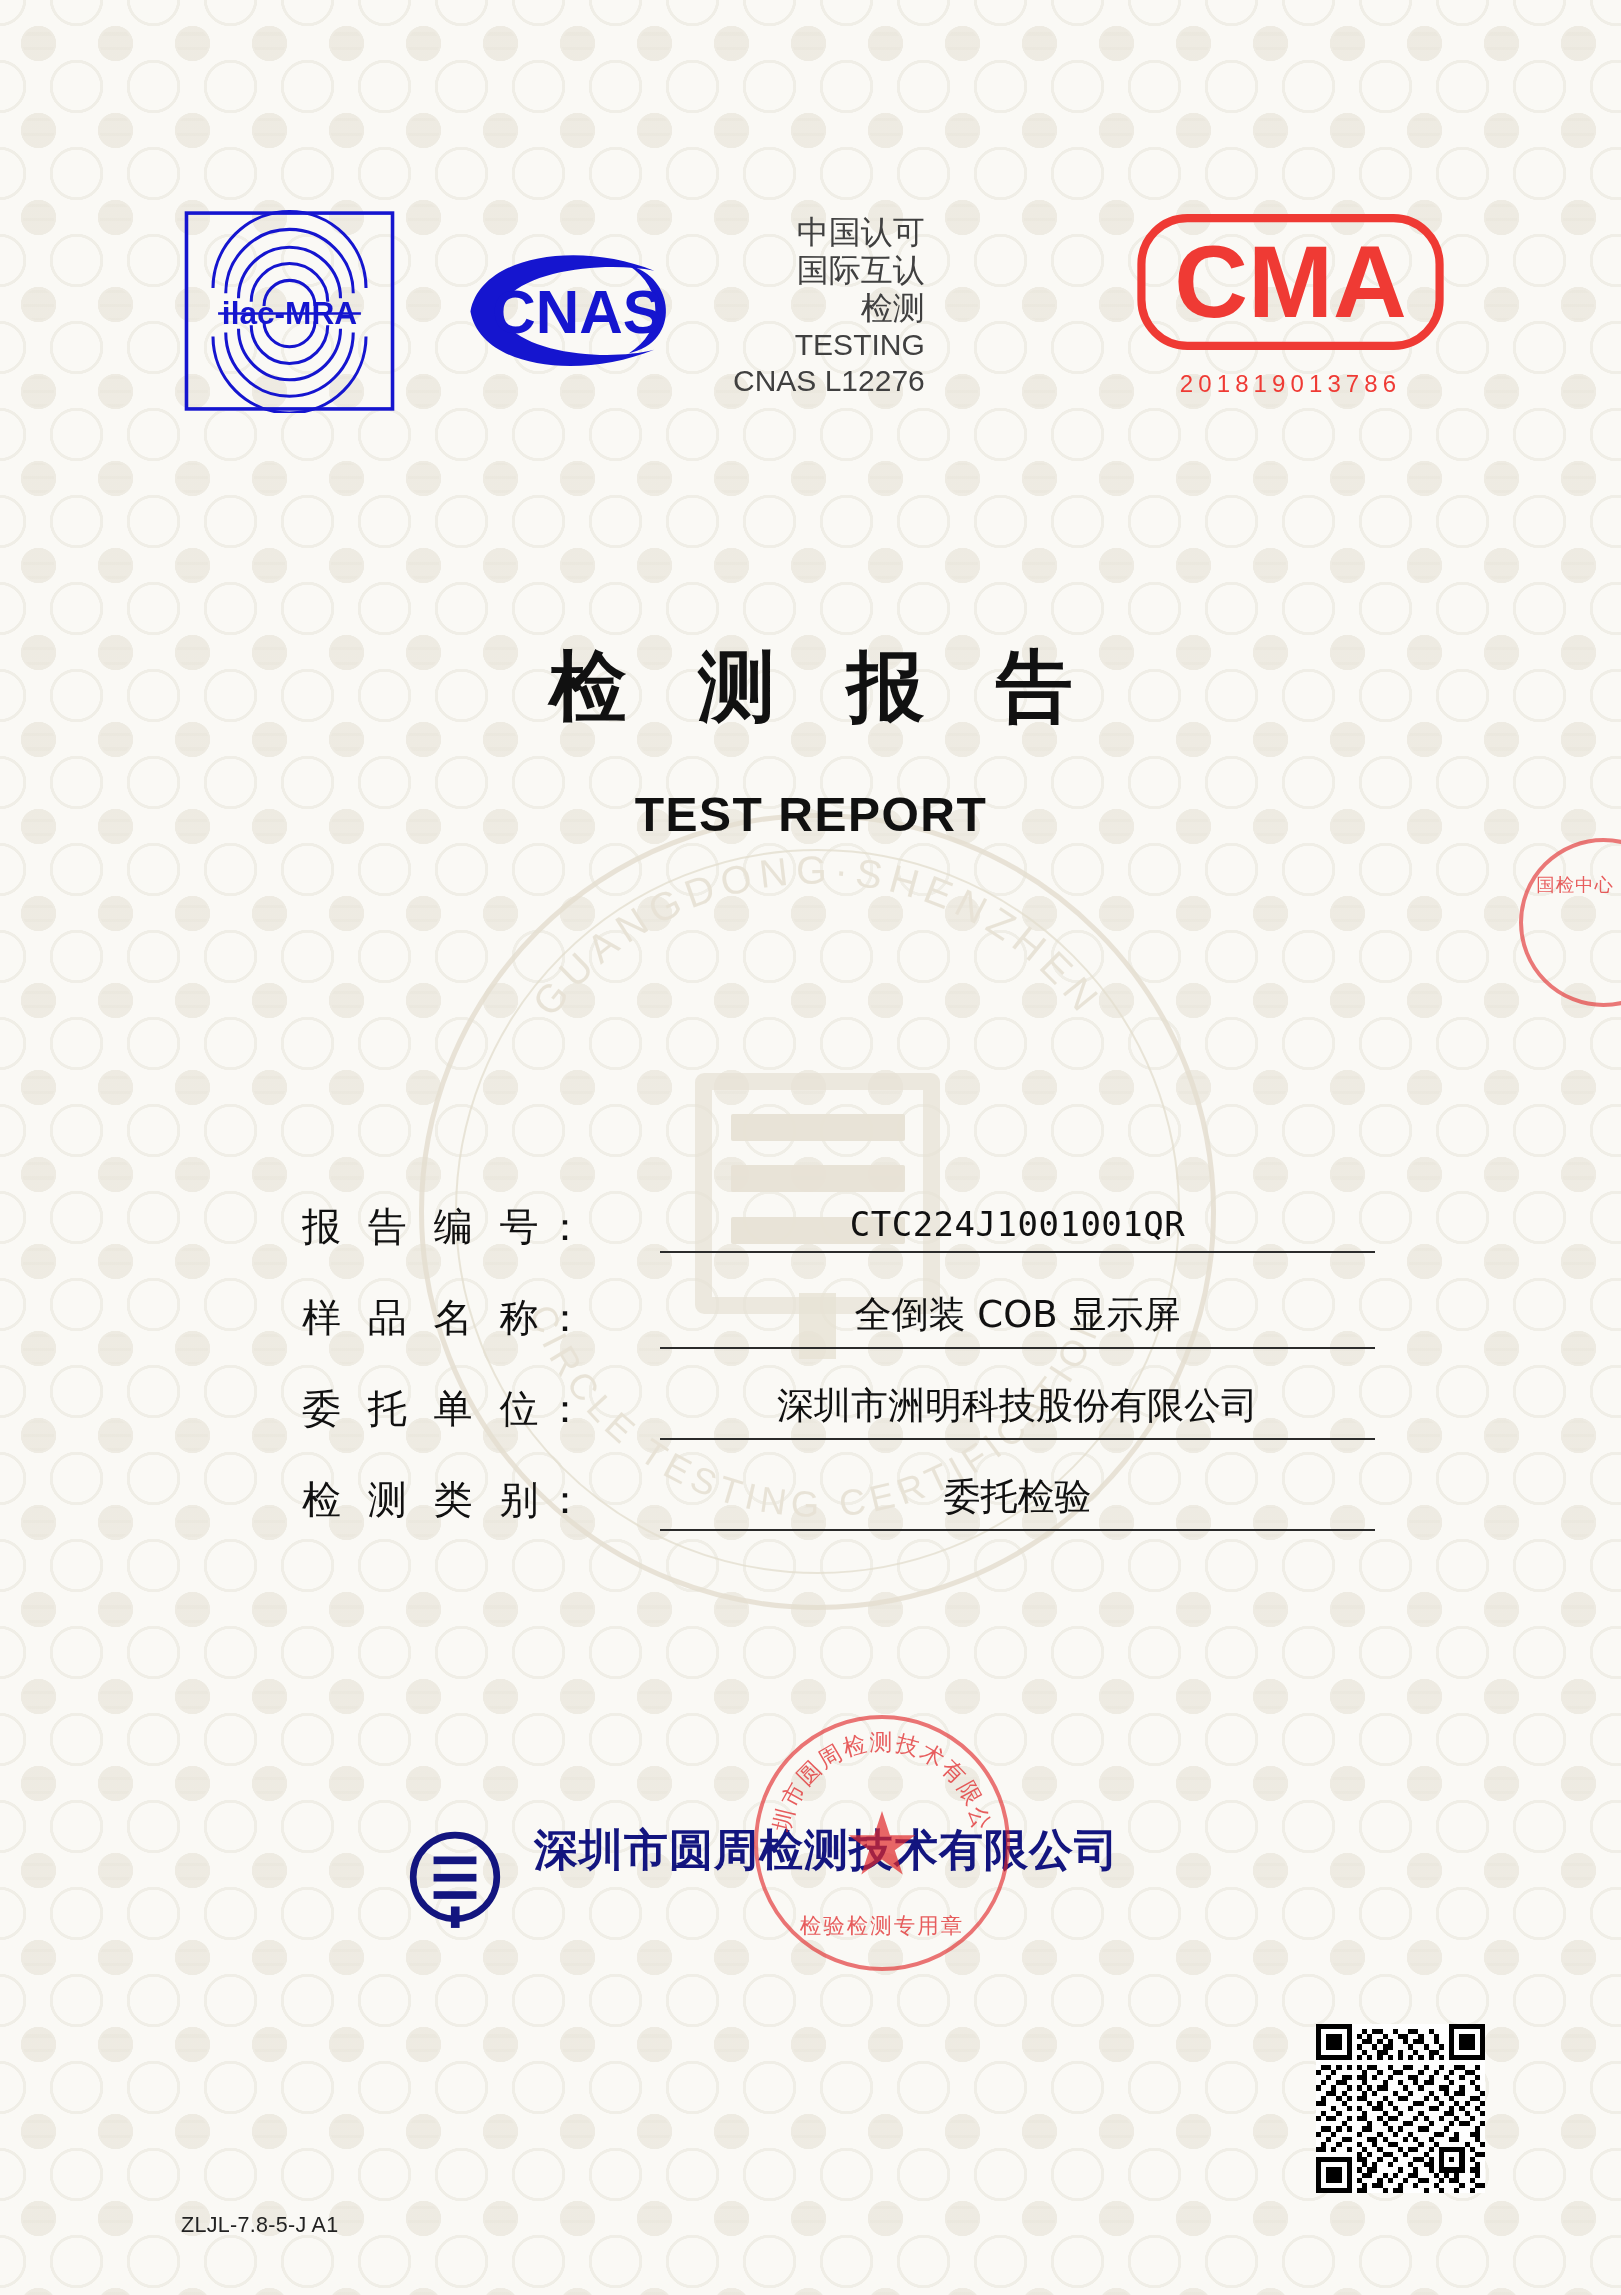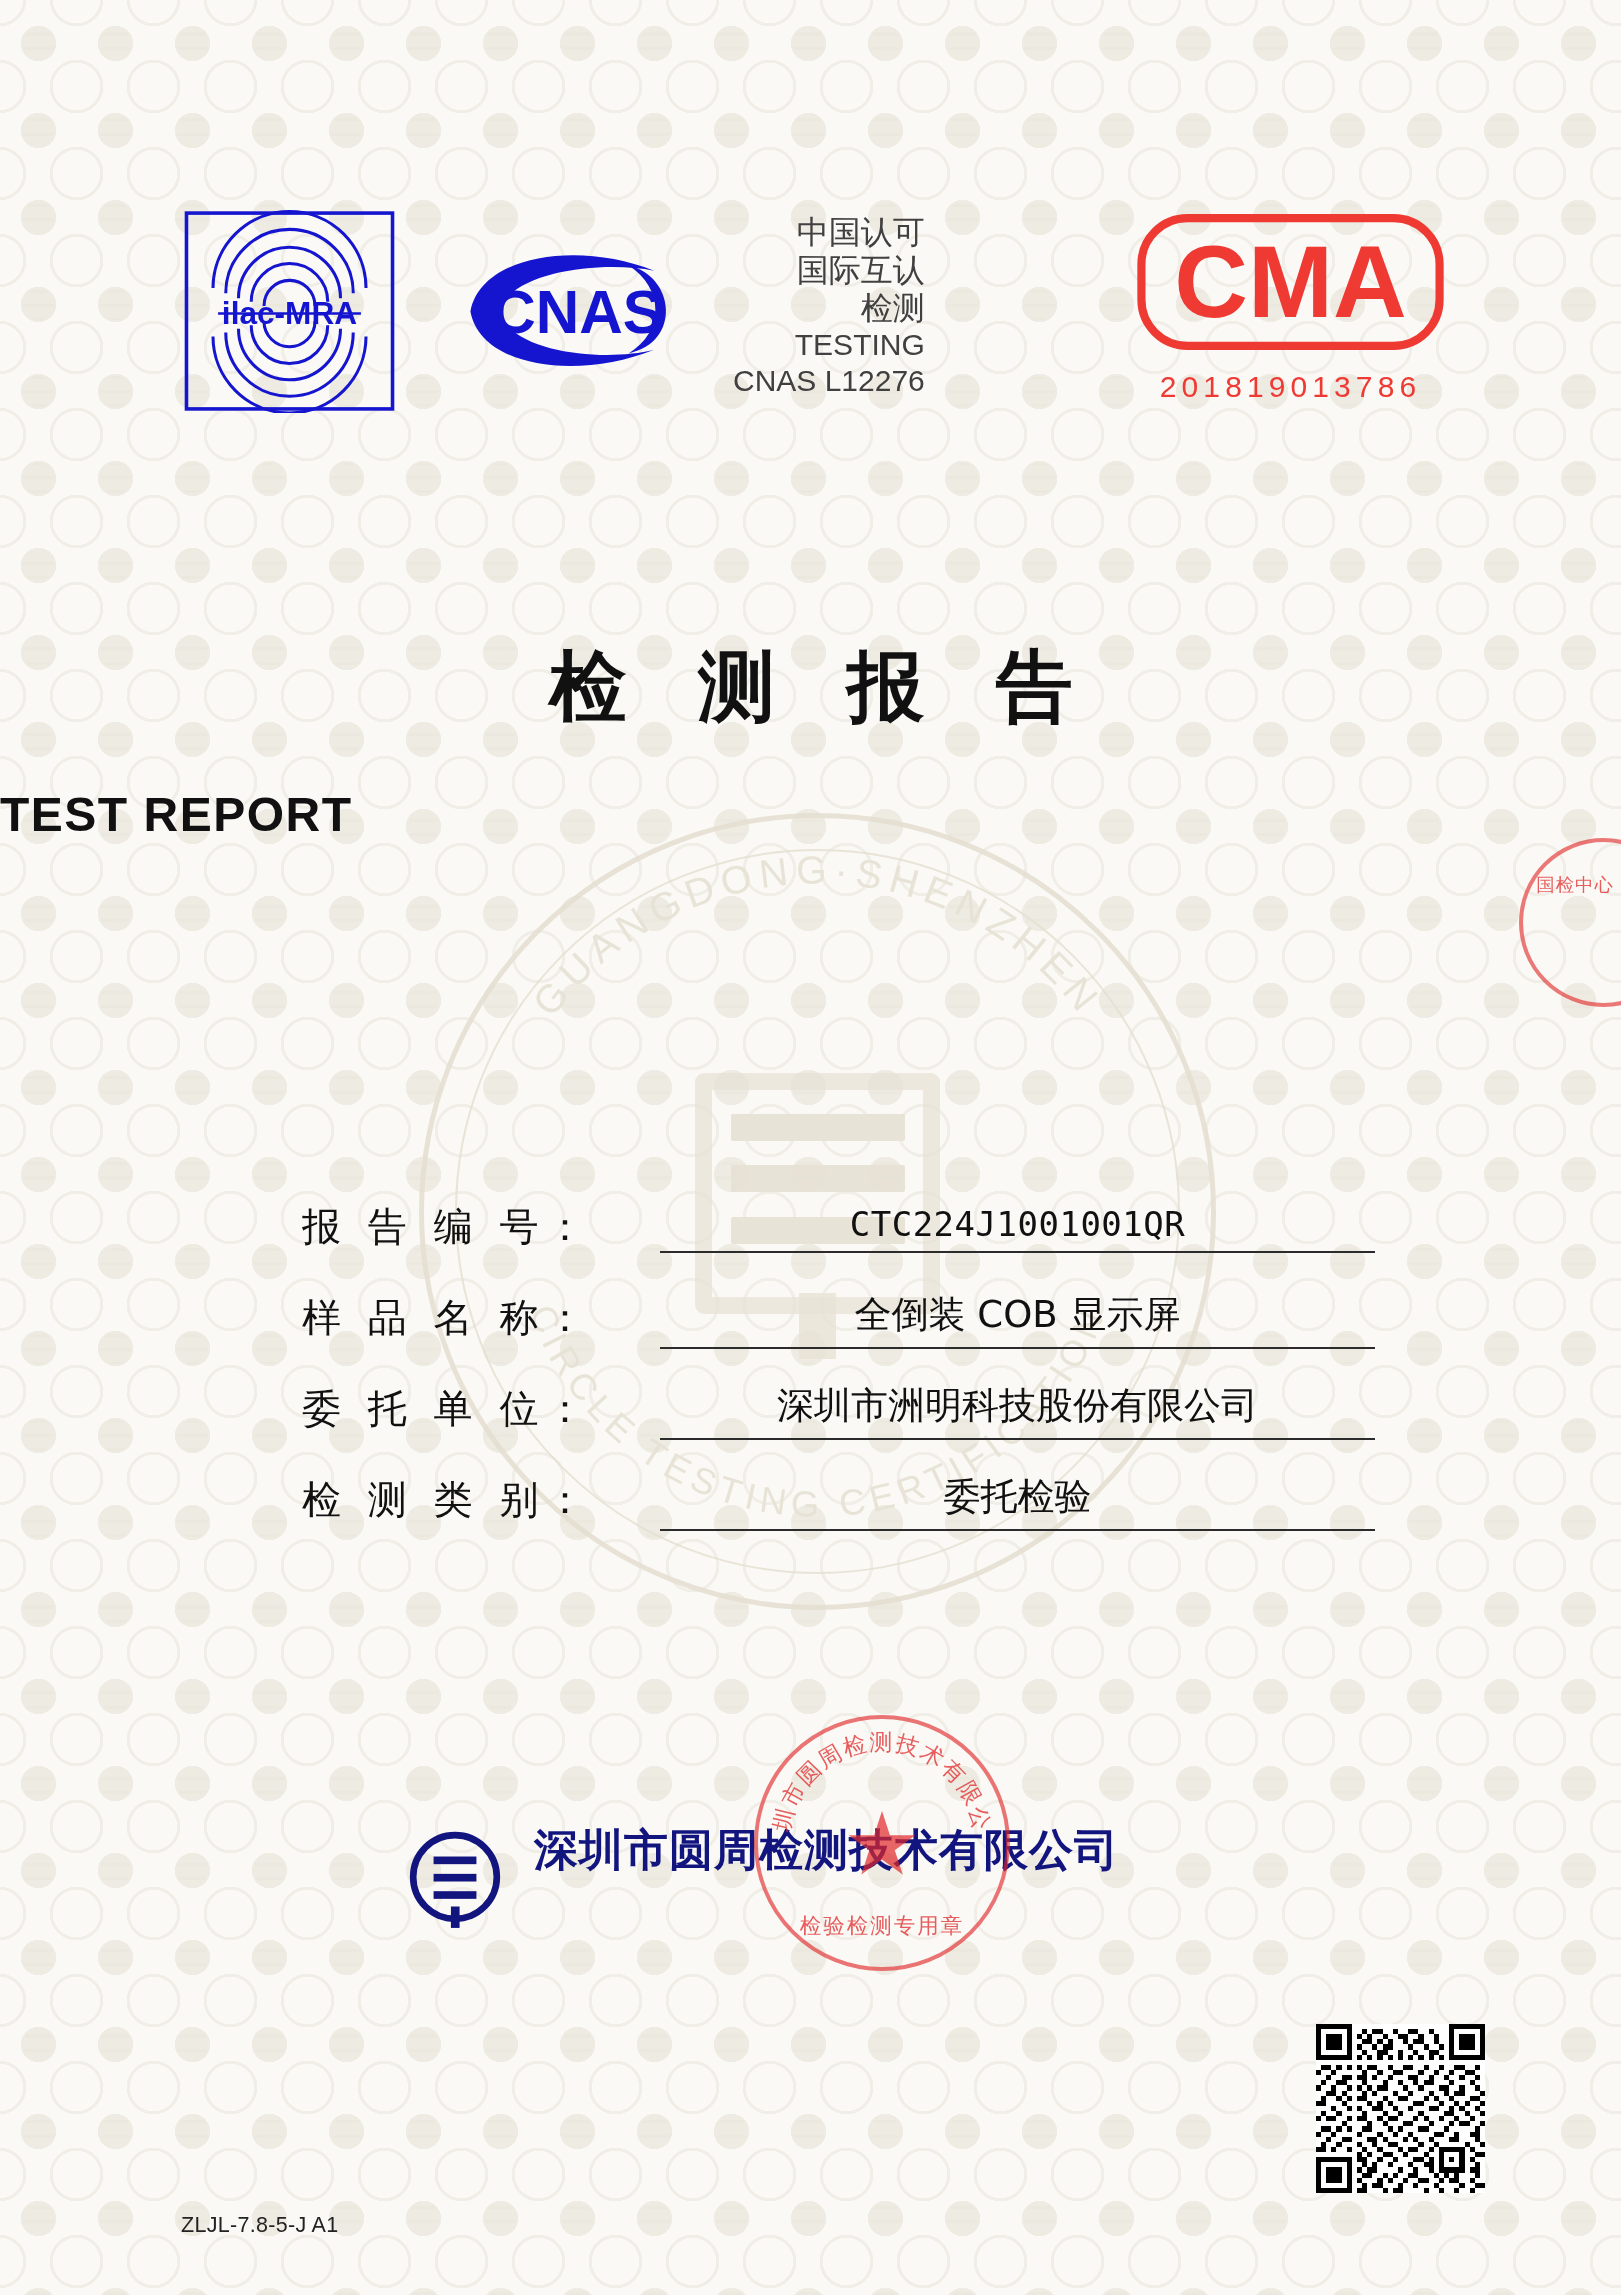--- a/index.html
+++ b/index.html
@@ -140,21 +140,21 @@
     width: 317px;
     height: 194px;
   }
   .cma-number {
     position: absolute;
     left: 1132px;
     top: 166px;
     width: 317px;
     text-align: center;
     color: #ef3a34;
-    font-size: 30px;
+    font-size: 24px;
     letter-spacing: 5.1px;
     font-family: "Liberation Sans", sans-serif;
   }
 
   
   .title-cn {
     position: absolute;
     top: 636px;
     left: 0;
     width: 100%;
@@ -164,21 +164,21 @@
     letter-spacing: 22.5px;
     text-indent: 22.5px;
     color: #111111;
     font-family: "DejaVu Sans", sans-serif;
   }
   .title-en {
     position: absolute;
     top: 787px;
     left: 0;
     width: 100%;
-    text-align: left;
+    text-align: center;
     font-size: 48px;
     font-weight: bold;
     letter-spacing: 1.5px;
     color: #111111;
     font-family: "Liberation Sans", sans-serif;
   }
 
   
   .fields {
     position: absolute;

